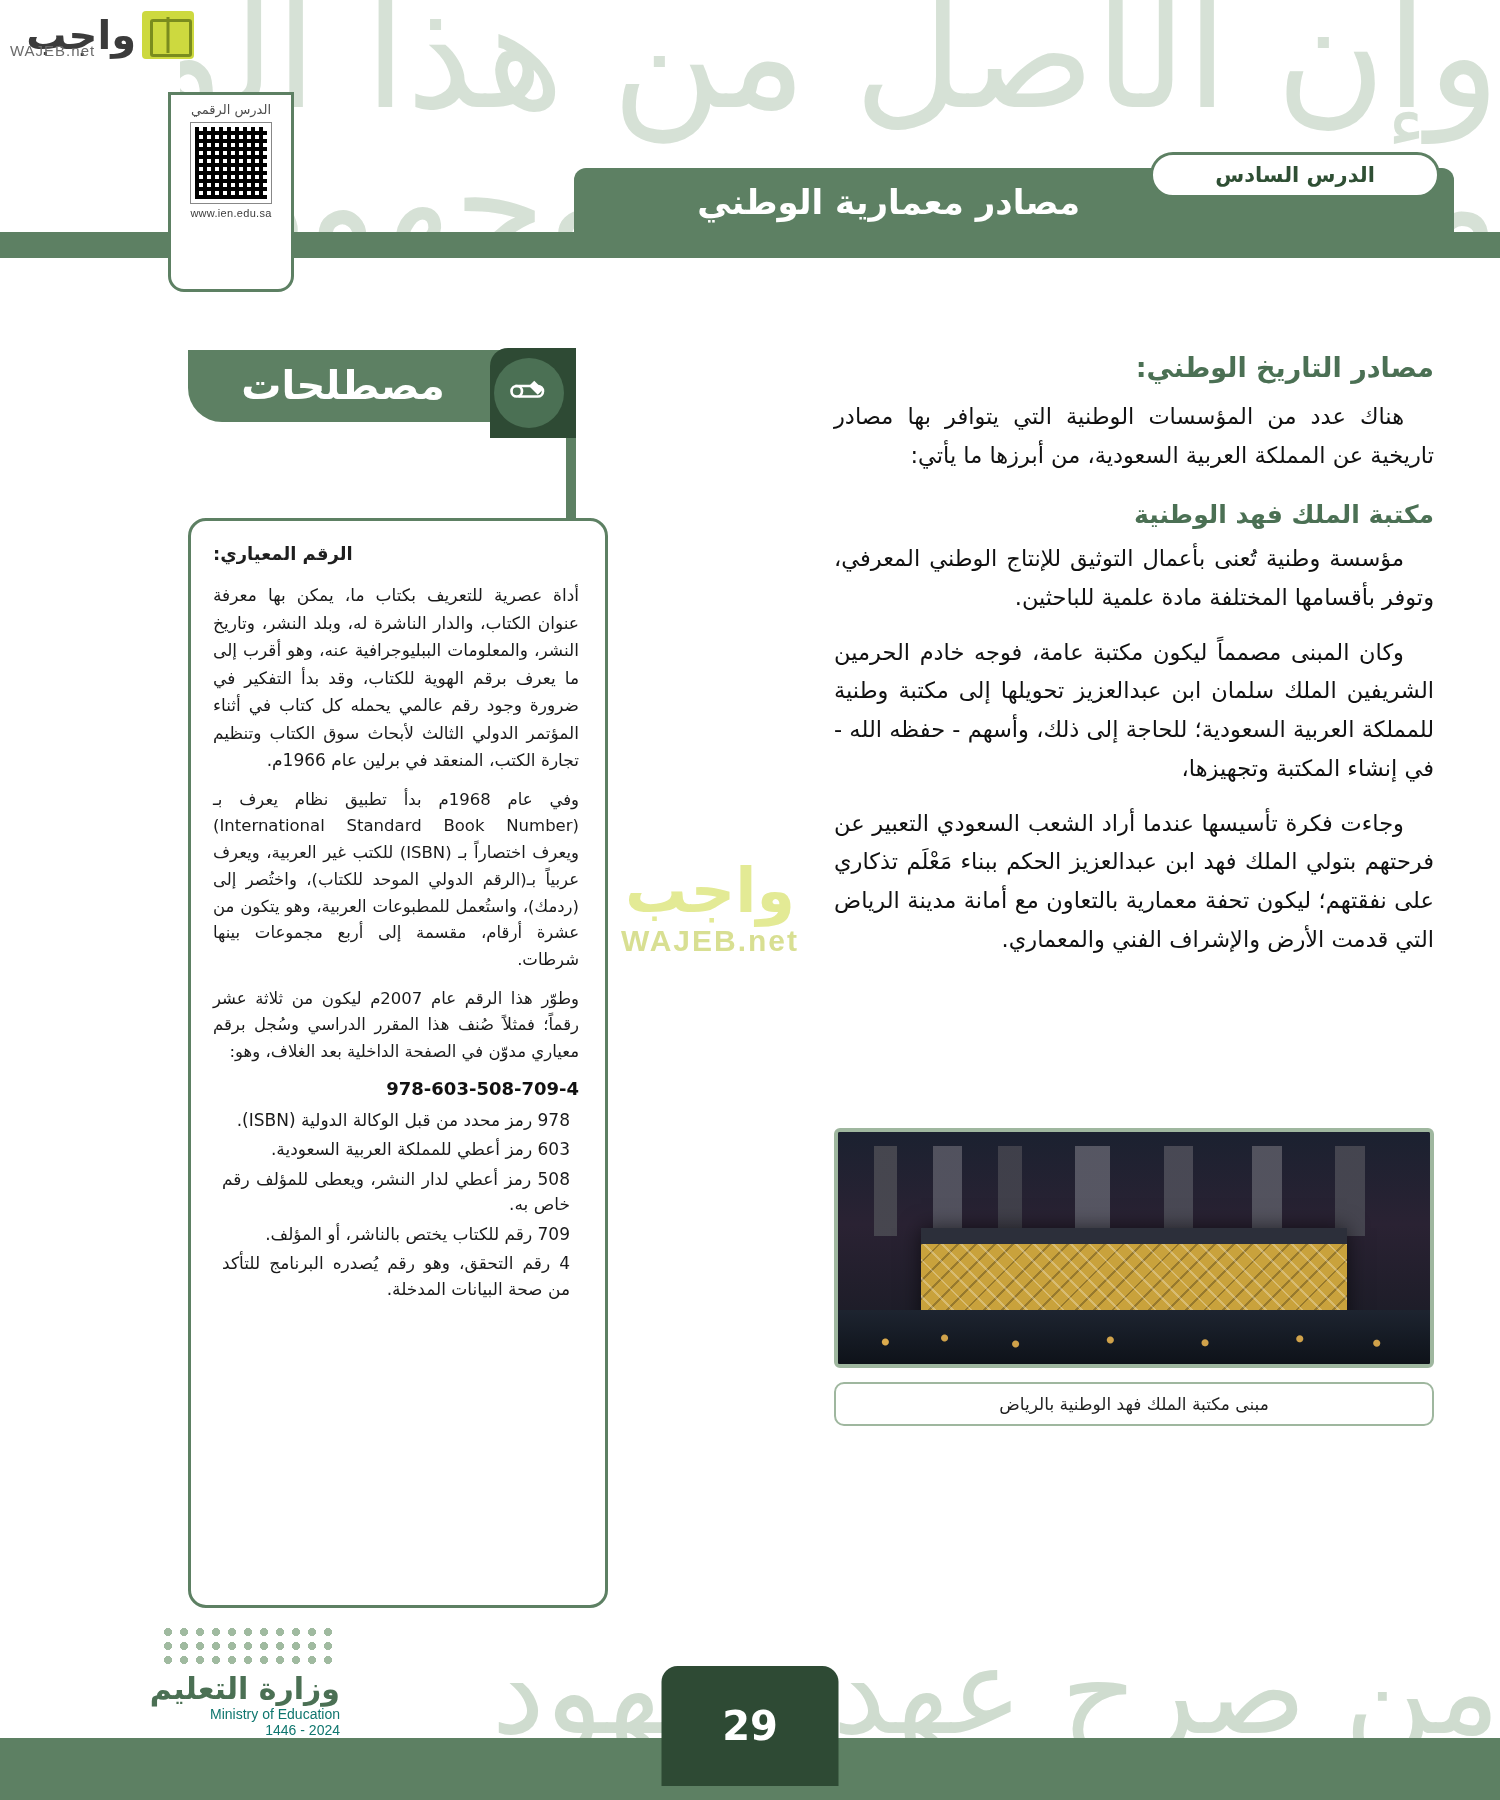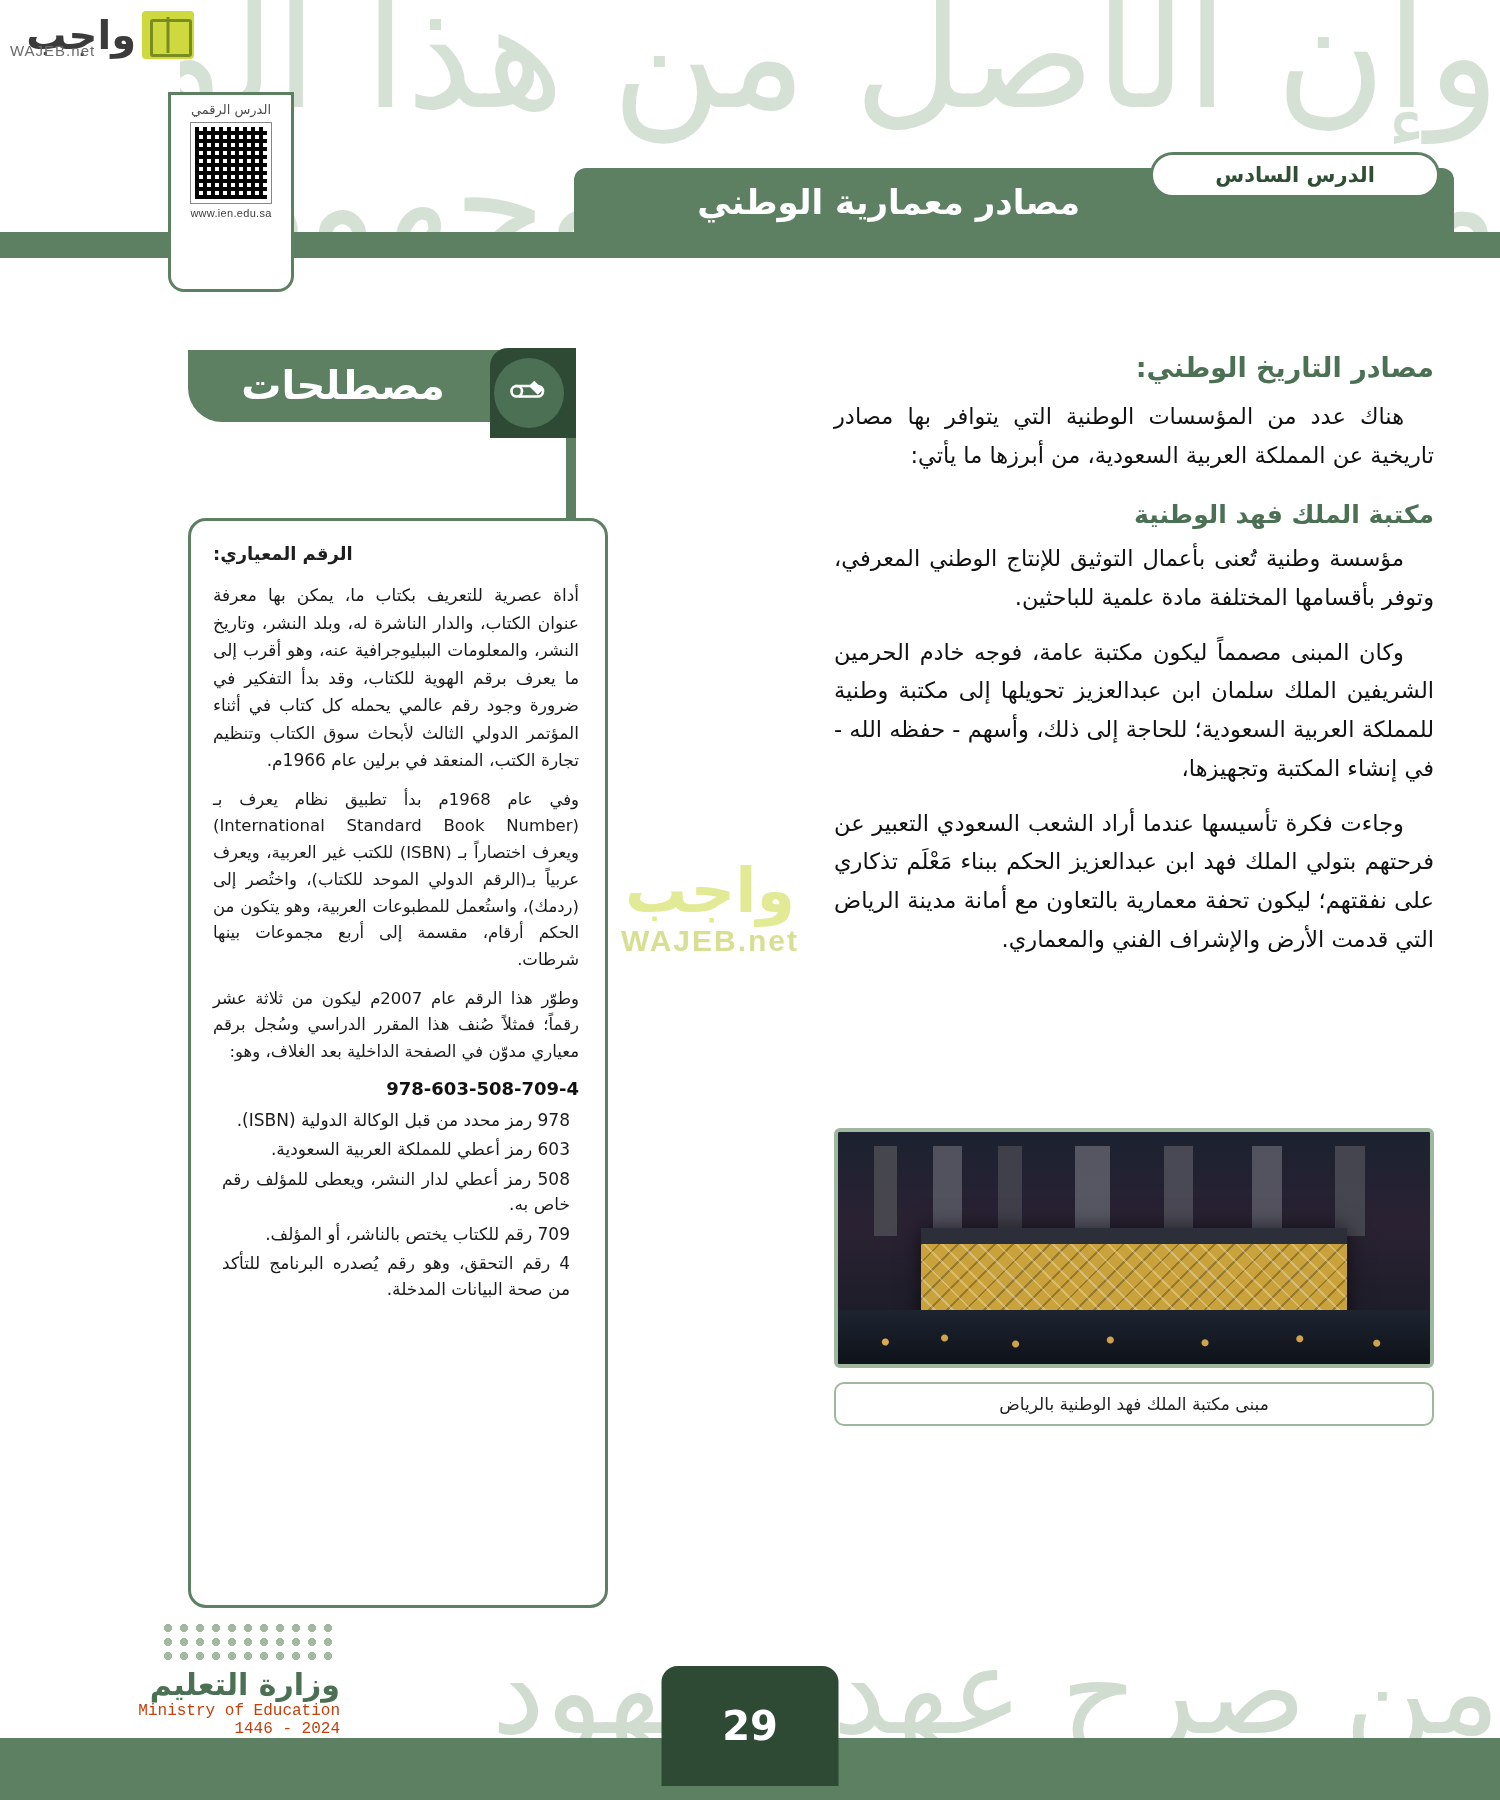--- a/index.html
+++ b/index.html
@@ -279,21 +279,21 @@
     width:180px; height:40px;
     background:
       radial-gradient(circle, #8fae8f 38%, transparent 40%) 0 0/16px 14px repeat;
     opacity:.85; margin-bottom:6px;
   }
   .moe-ar{
     font-family:"DejaVu Sans", sans-serif; font-weight:bold;
     font-size:30px; color:#4b7054; direction:rtl;
   }
   .moe-en{
-    font-family:Liberation Mono, monospace; font-size:16px; color:#c2410c;
+    font-family:Liberation Sans, sans-serif; font-size:14px; color:#0f766e;
   }
 </style>
 </head>
 <body>
 
 <div class="top-band">
   <div class="calli">
     <span>وإن الأصل من هذا الوطن وإنه</span>
     <span>من صرح عهد وجهود</span>
   </div>
@@ -324,21 +324,21 @@
     <path d="M8 16h26a6 6 0 0 1 0 12H12" fill="none" stroke="#ffffff" stroke-width="3"></path>
     <circle cx="10" cy="22" r="6" fill="none" stroke="#ffffff" stroke-width="3"></circle>
     <path d="M30 10l10 10-6 6-10-10z" fill="#ffffff"></path>
   </svg>
 </div>
 <div class="terms-spine"></div>
 
 <div class="terms-box">
   <div class="terms-heading">الرقم المعياري:</div>
   <p class="terms-p">أداة عصرية للتعريف بكتاب ما، يمكن بها معرفة عنوان الكتاب، والدار الناشرة له، وبلد النشر، وتاريخ النشر، والمعلومات الببليوجرافية عنه، وهو أقرب إلى ما يعرف برقم الهوية للكتاب، وقد بدأ التفكير في ضرورة وجود رقم عالمي يحمله كل كتاب في أثناء المؤتمر الدولي الثالث لأبحاث سوق الكتاب وتنظيم تجارة الكتب، المنعقد في برلين عام 1966م.</p>
-  <p class="terms-p small">وفي عام 1968م بدأ تطبيق نظام يعرف بـ (International Standard Book Number) ويعرف اختصاراً بـ (ISBN) للكتب غير العربية، ويعرف عربياً بـ(الرقم الدولي الموحد للكتاب)، واختُصر إلى (ردمك)، واستُعمل للمطبوعات العربية، وهو يتكون من الحكم أرقام، مقسمة إلى أربع مجموعات بينها شرطات.</p>
+  <p class="terms-p small">وفي عام 1968م بدأ تطبيق نظام يعرف بـ (International Standard Book Number) ويعرف اختصاراً بـ (ISBN) للكتب غير العربية، ويعرف عربياً بـ(الرقم الدولي الموحد للكتاب)، واختُصر إلى (ردمك)، واستُعمل للمطبوعات العربية، وهو يتكون من عشرة أرقام، مقسمة إلى أربع مجموعات بينها شرطات.</p>
   <p class="terms-p small">وطوّر هذا الرقم عام 2007م ليكون من ثلاثة عشر رقماً؛ فمثلاً صُنف هذا المقرر الدراسي وسُجل برقم معياري مدوّن في الصفحة الداخلية بعد الغلاف، وهو:</p>
   <p class="isbn-line">978-603-508-709-4</p>
   <ul class="terms-list">
     <li>978 رمز محدد من قبل الوكالة الدولية (ISBN).</li>
     <li>603 رمز أعطي للمملكة العربية السعودية.</li>
     <li>508 رمز أعطي لدار النشر، ويعطى للمؤلف رقم خاص به.</li>
     <li>709 رقم للكتاب يختص بالناشر، أو المؤلف.</li>
     <li>4 رقم التحقق، وهو رقم يُصدره البرنامج للتأكد من صحة البيانات المدخلة.</li>
   </ul>
 </div>

